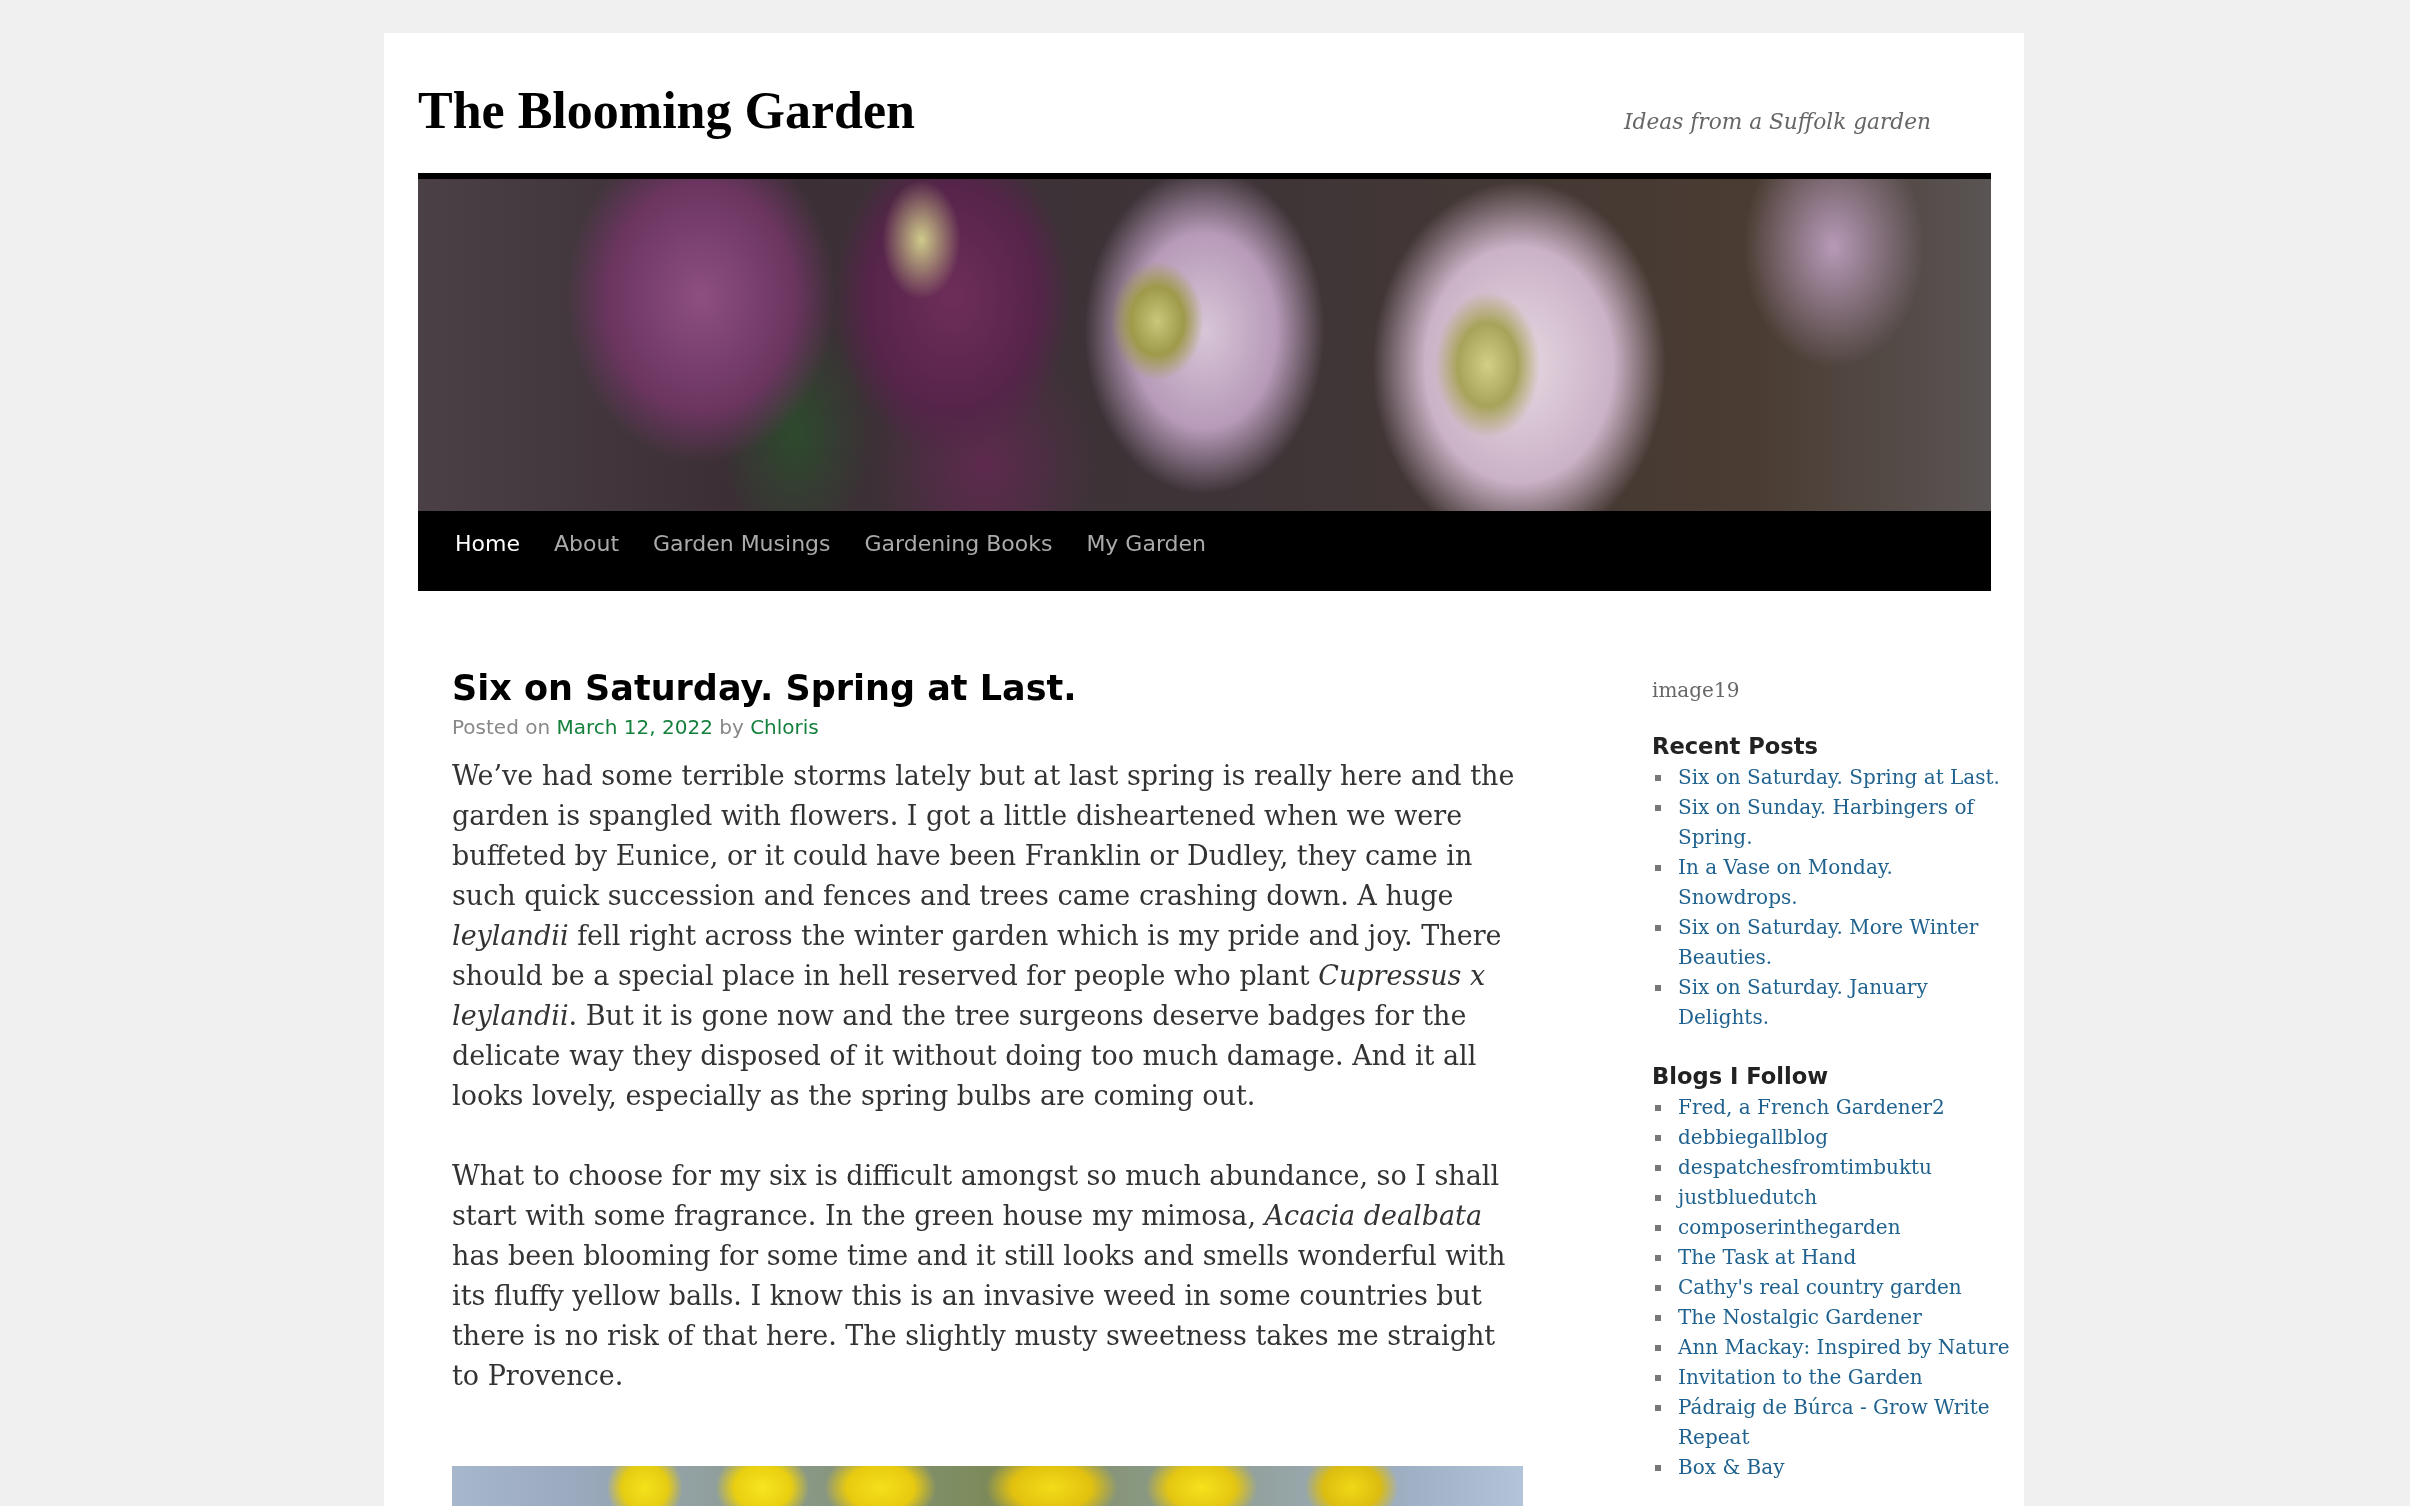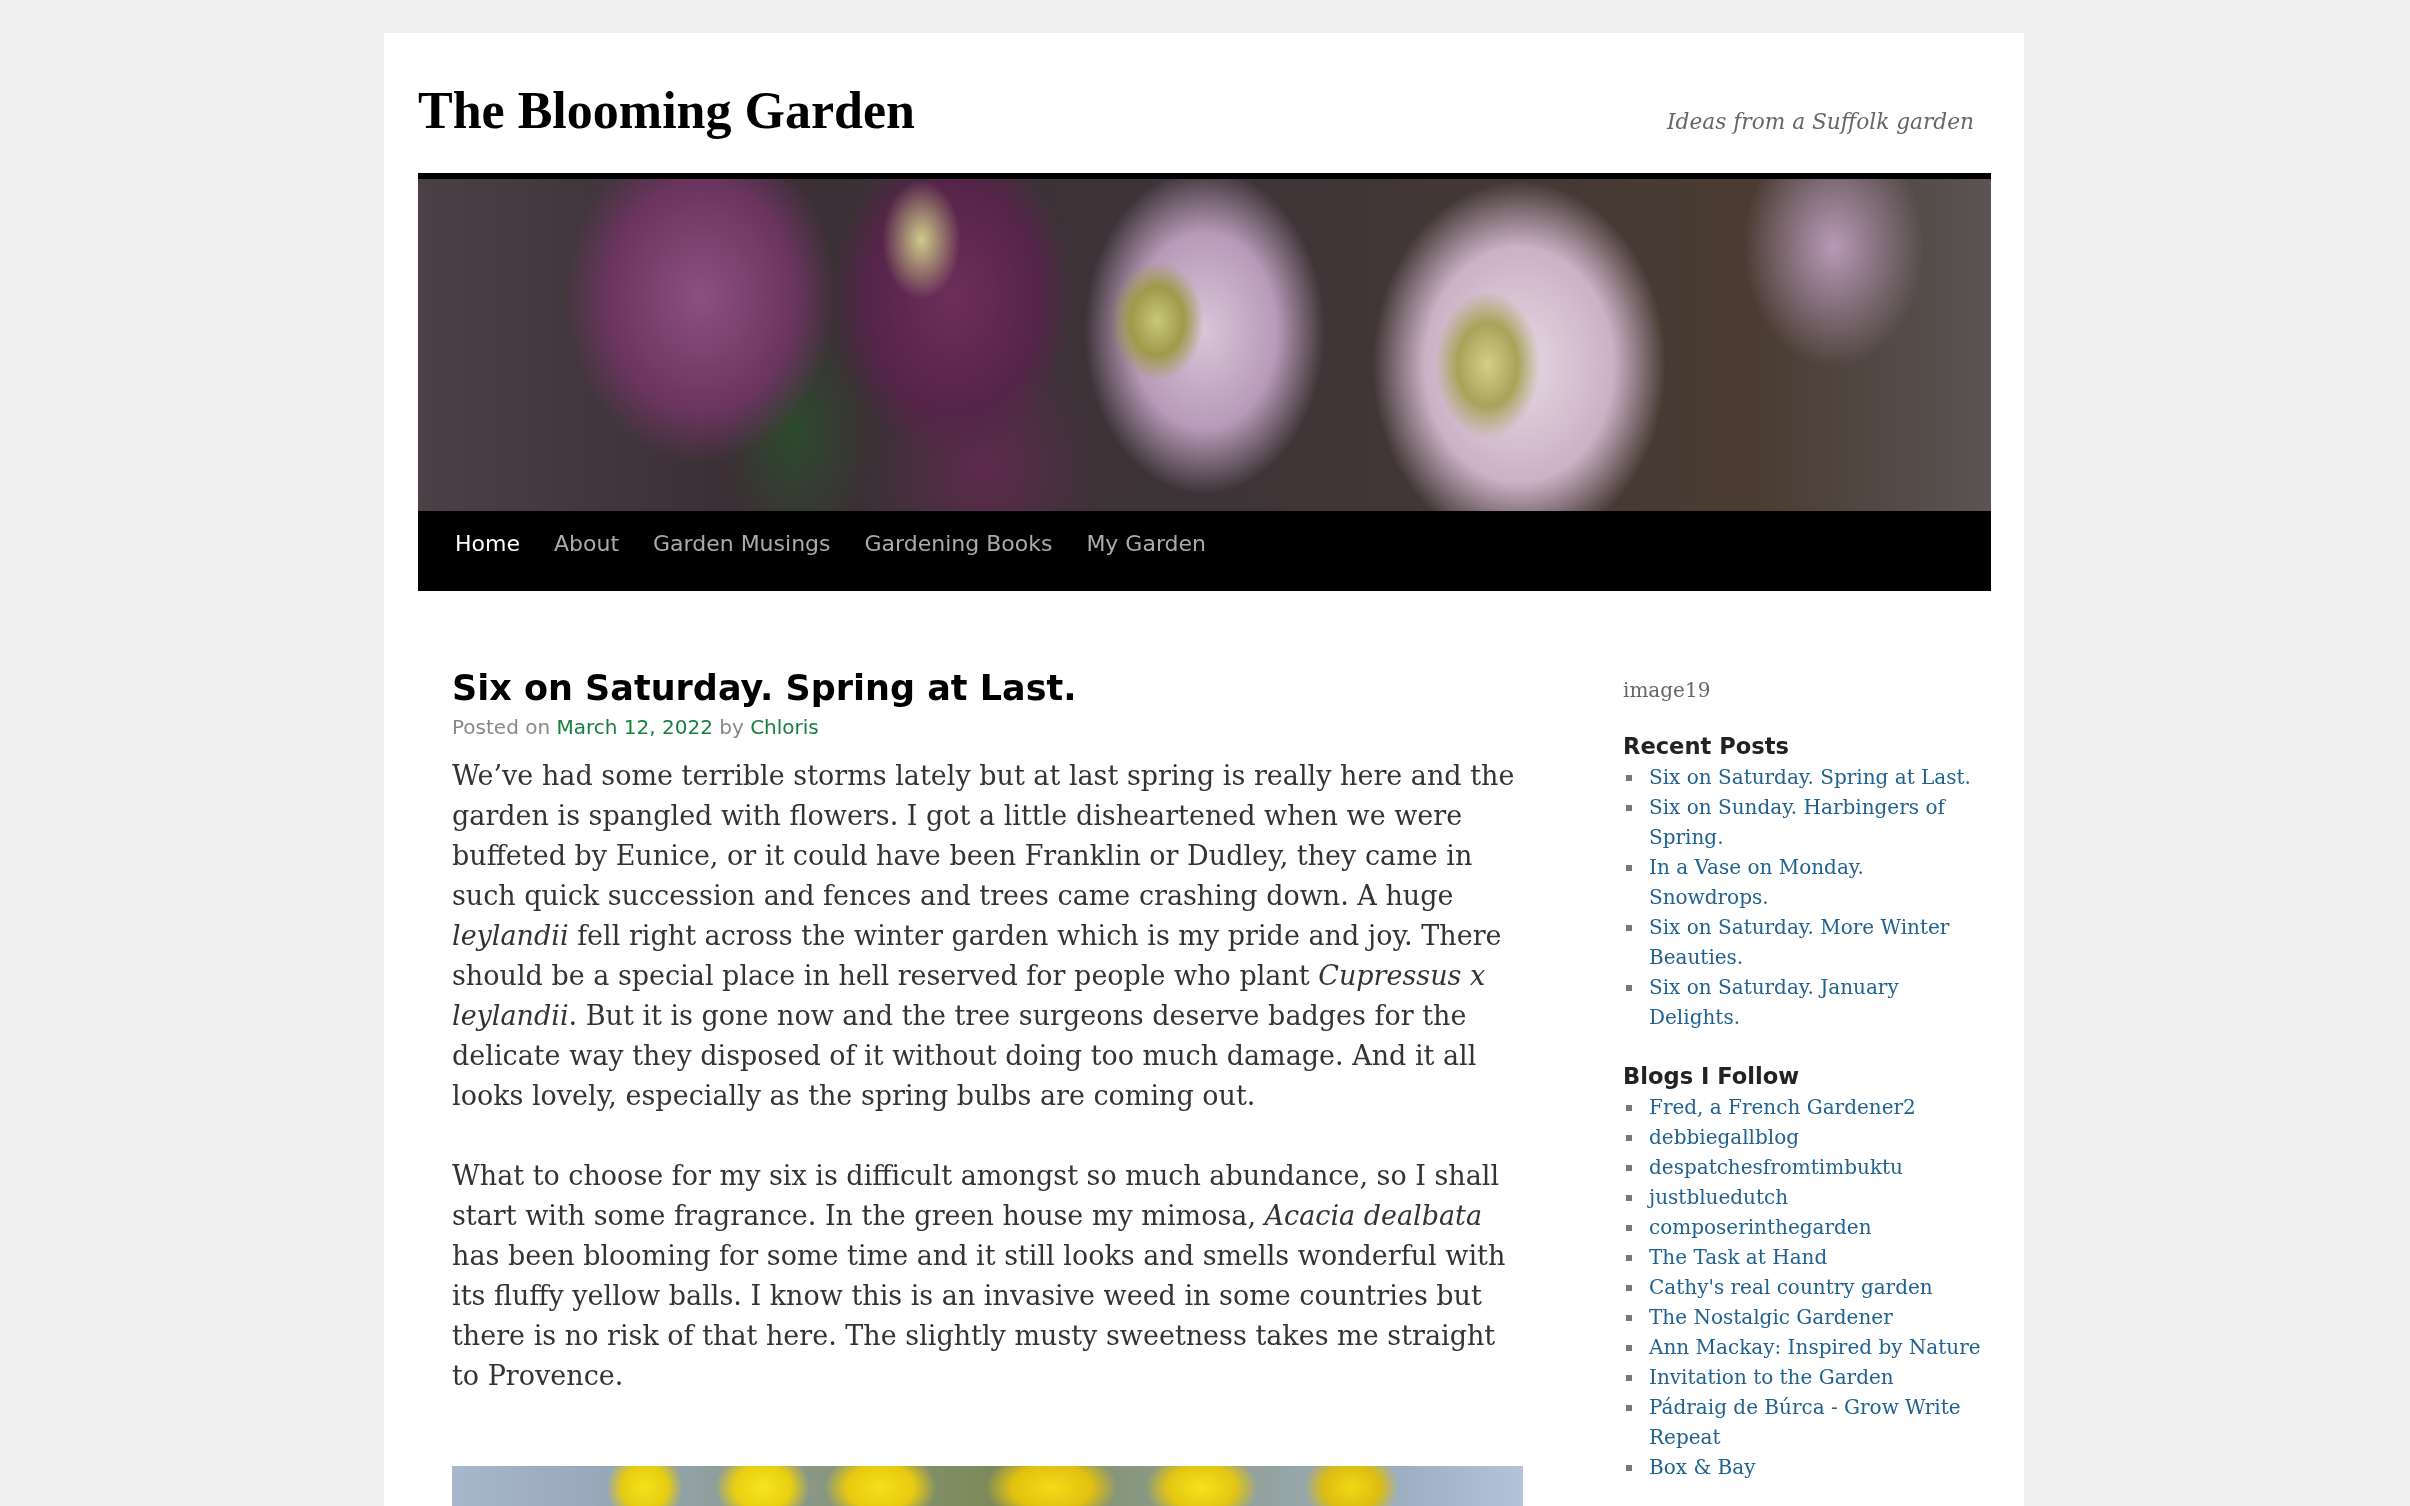--- a/index.html
+++ b/index.html
@@ -13,21 +13,21 @@
     width: 1640px; height: 1507px;
     background: #ffffff;
   }
   #site-title {
     position: absolute; left: 34px; top: 45px;
     font-family: Liberation Serif, serif;
     font-weight: bold; font-size: 52px; line-height: 66px;
     color: #000; text-decoration: none; white-space: nowrap;
   }
   #site-description {
-    position: absolute; left: 1283px; top: 75px;
+    position: absolute; left: 1240px; top: 75px;
     font-family: "DejaVu Serif", serif; font-style: italic;
     font-size: 21.7px; line-height: 28px; color: #666;
     white-space: nowrap;
   }
   #banner {
     position: absolute; left: 34px; top: 140px;
     width: 1573px; height: 338px;
     border-top: 6.6px solid #000;
     overflow: hidden;
     background:
@@ -81,21 +81,21 @@
       radial-gradient(ellipse 38px 38px at 18% 50%, #f4e21a 0%, #e6cc12 60%, rgba(0,0,0,0) 100%),
       radial-gradient(ellipse 47px 38px at 29% 50%, #f7e620 0%, #e9cf10 60%, rgba(0,0,0,0) 100%),
       radial-gradient(ellipse 56px 38px at 40% 50%, #f5e01a 0%, #e8ca10 60%, rgba(0,0,0,0) 100%),
       radial-gradient(ellipse 66px 38px at 56% 50%, #f3dc18 0%, #e2c10f 60%, rgba(0,0,0,0) 100%),
       radial-gradient(ellipse 56px 38px at 70% 50%, #f6e21c 0%, #e4c612 60%, rgba(0,0,0,0) 100%),
       radial-gradient(ellipse 47px 38px at 84% 50%, #f1d816 0%, #dcbd10 60%, rgba(0,0,0,0) 100%),
       linear-gradient(90deg, #a7b7cc 0%, #9aa9bd 12%, #7c8a5a 50%, #a0b0c6 90%, #b3c4da 100%);
   }
 
   #secondary {
-    position: absolute; left: 1239px; top: 643px; width: 358px;
+    position: absolute; left: 1268px; top: 643px; width: 358px;
     font-family: "DejaVu Serif", serif;
   }
   .image-widget { font-size: 20px; line-height: 28px; color: #666; }
   .widget-title {
     margin: 28px 0 0 0; font-family: "DejaVu Sans", sans-serif;
     font-weight: bold; font-size: 22.6px; line-height: 28px; color: #222;
   }
   .widget ul { list-style: none; margin: 1.9px 0 0 0; padding: 0; }
   .widget li {
     position: relative; padding-left: 26px;

